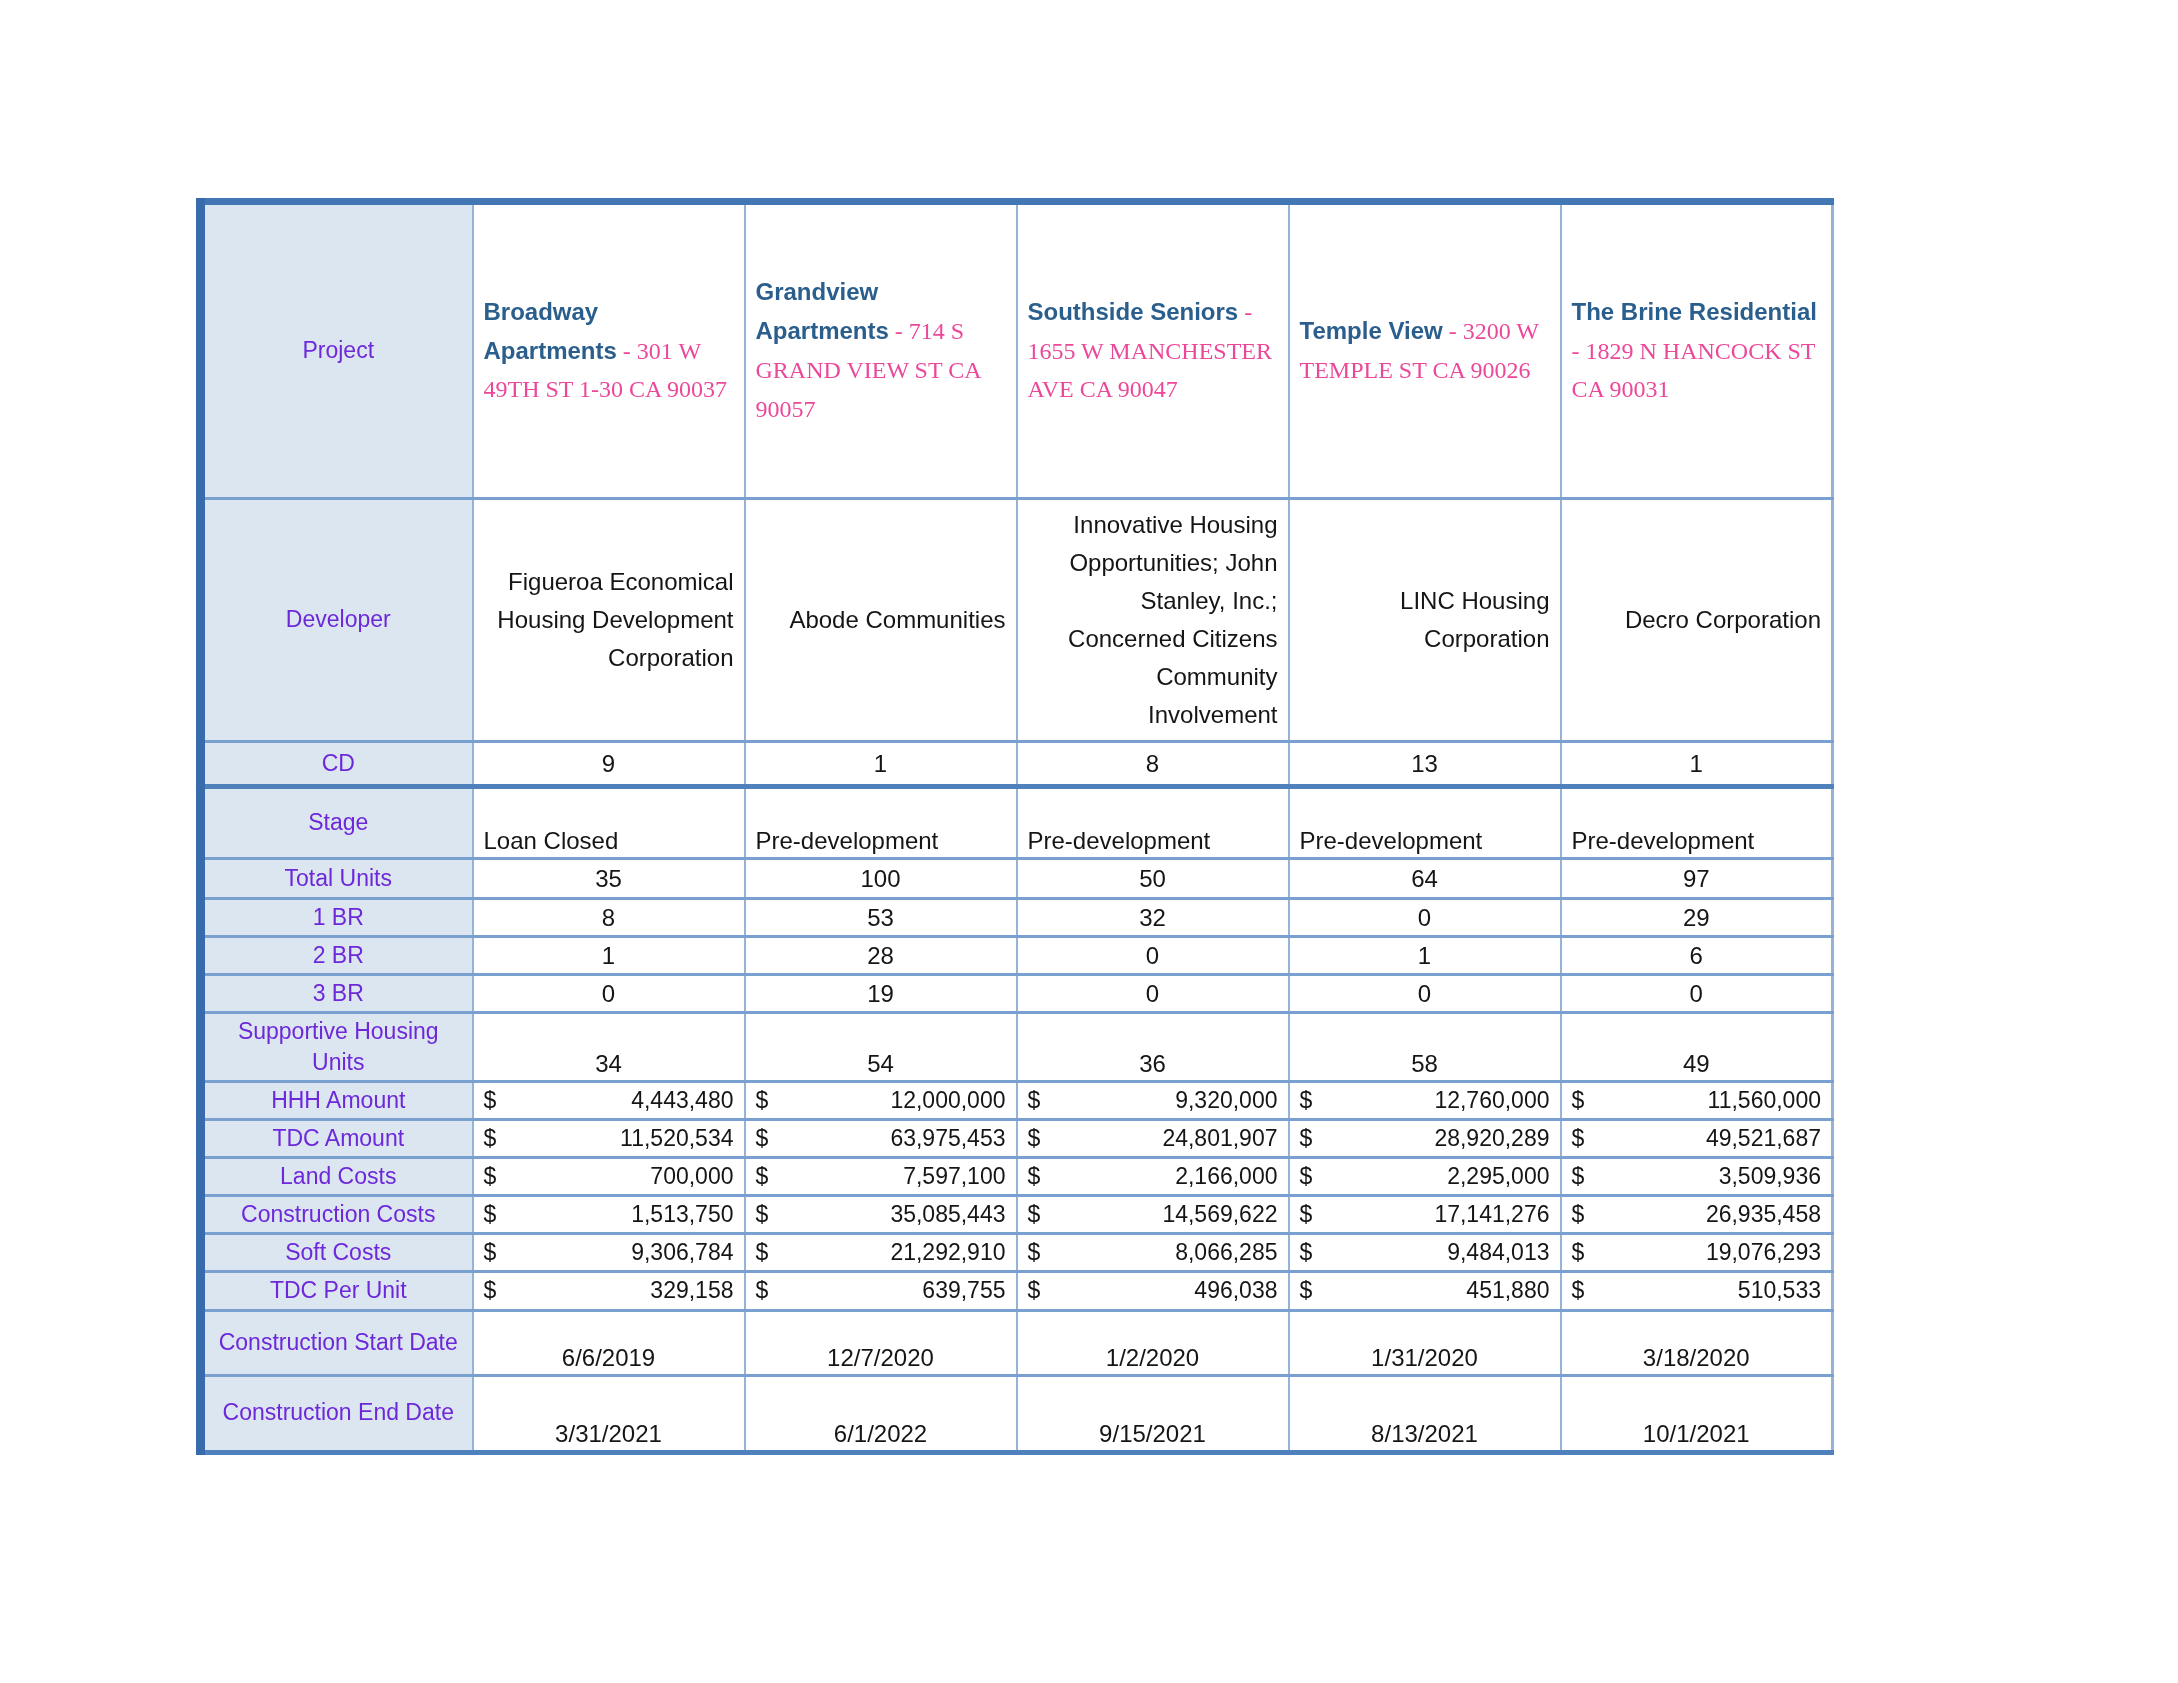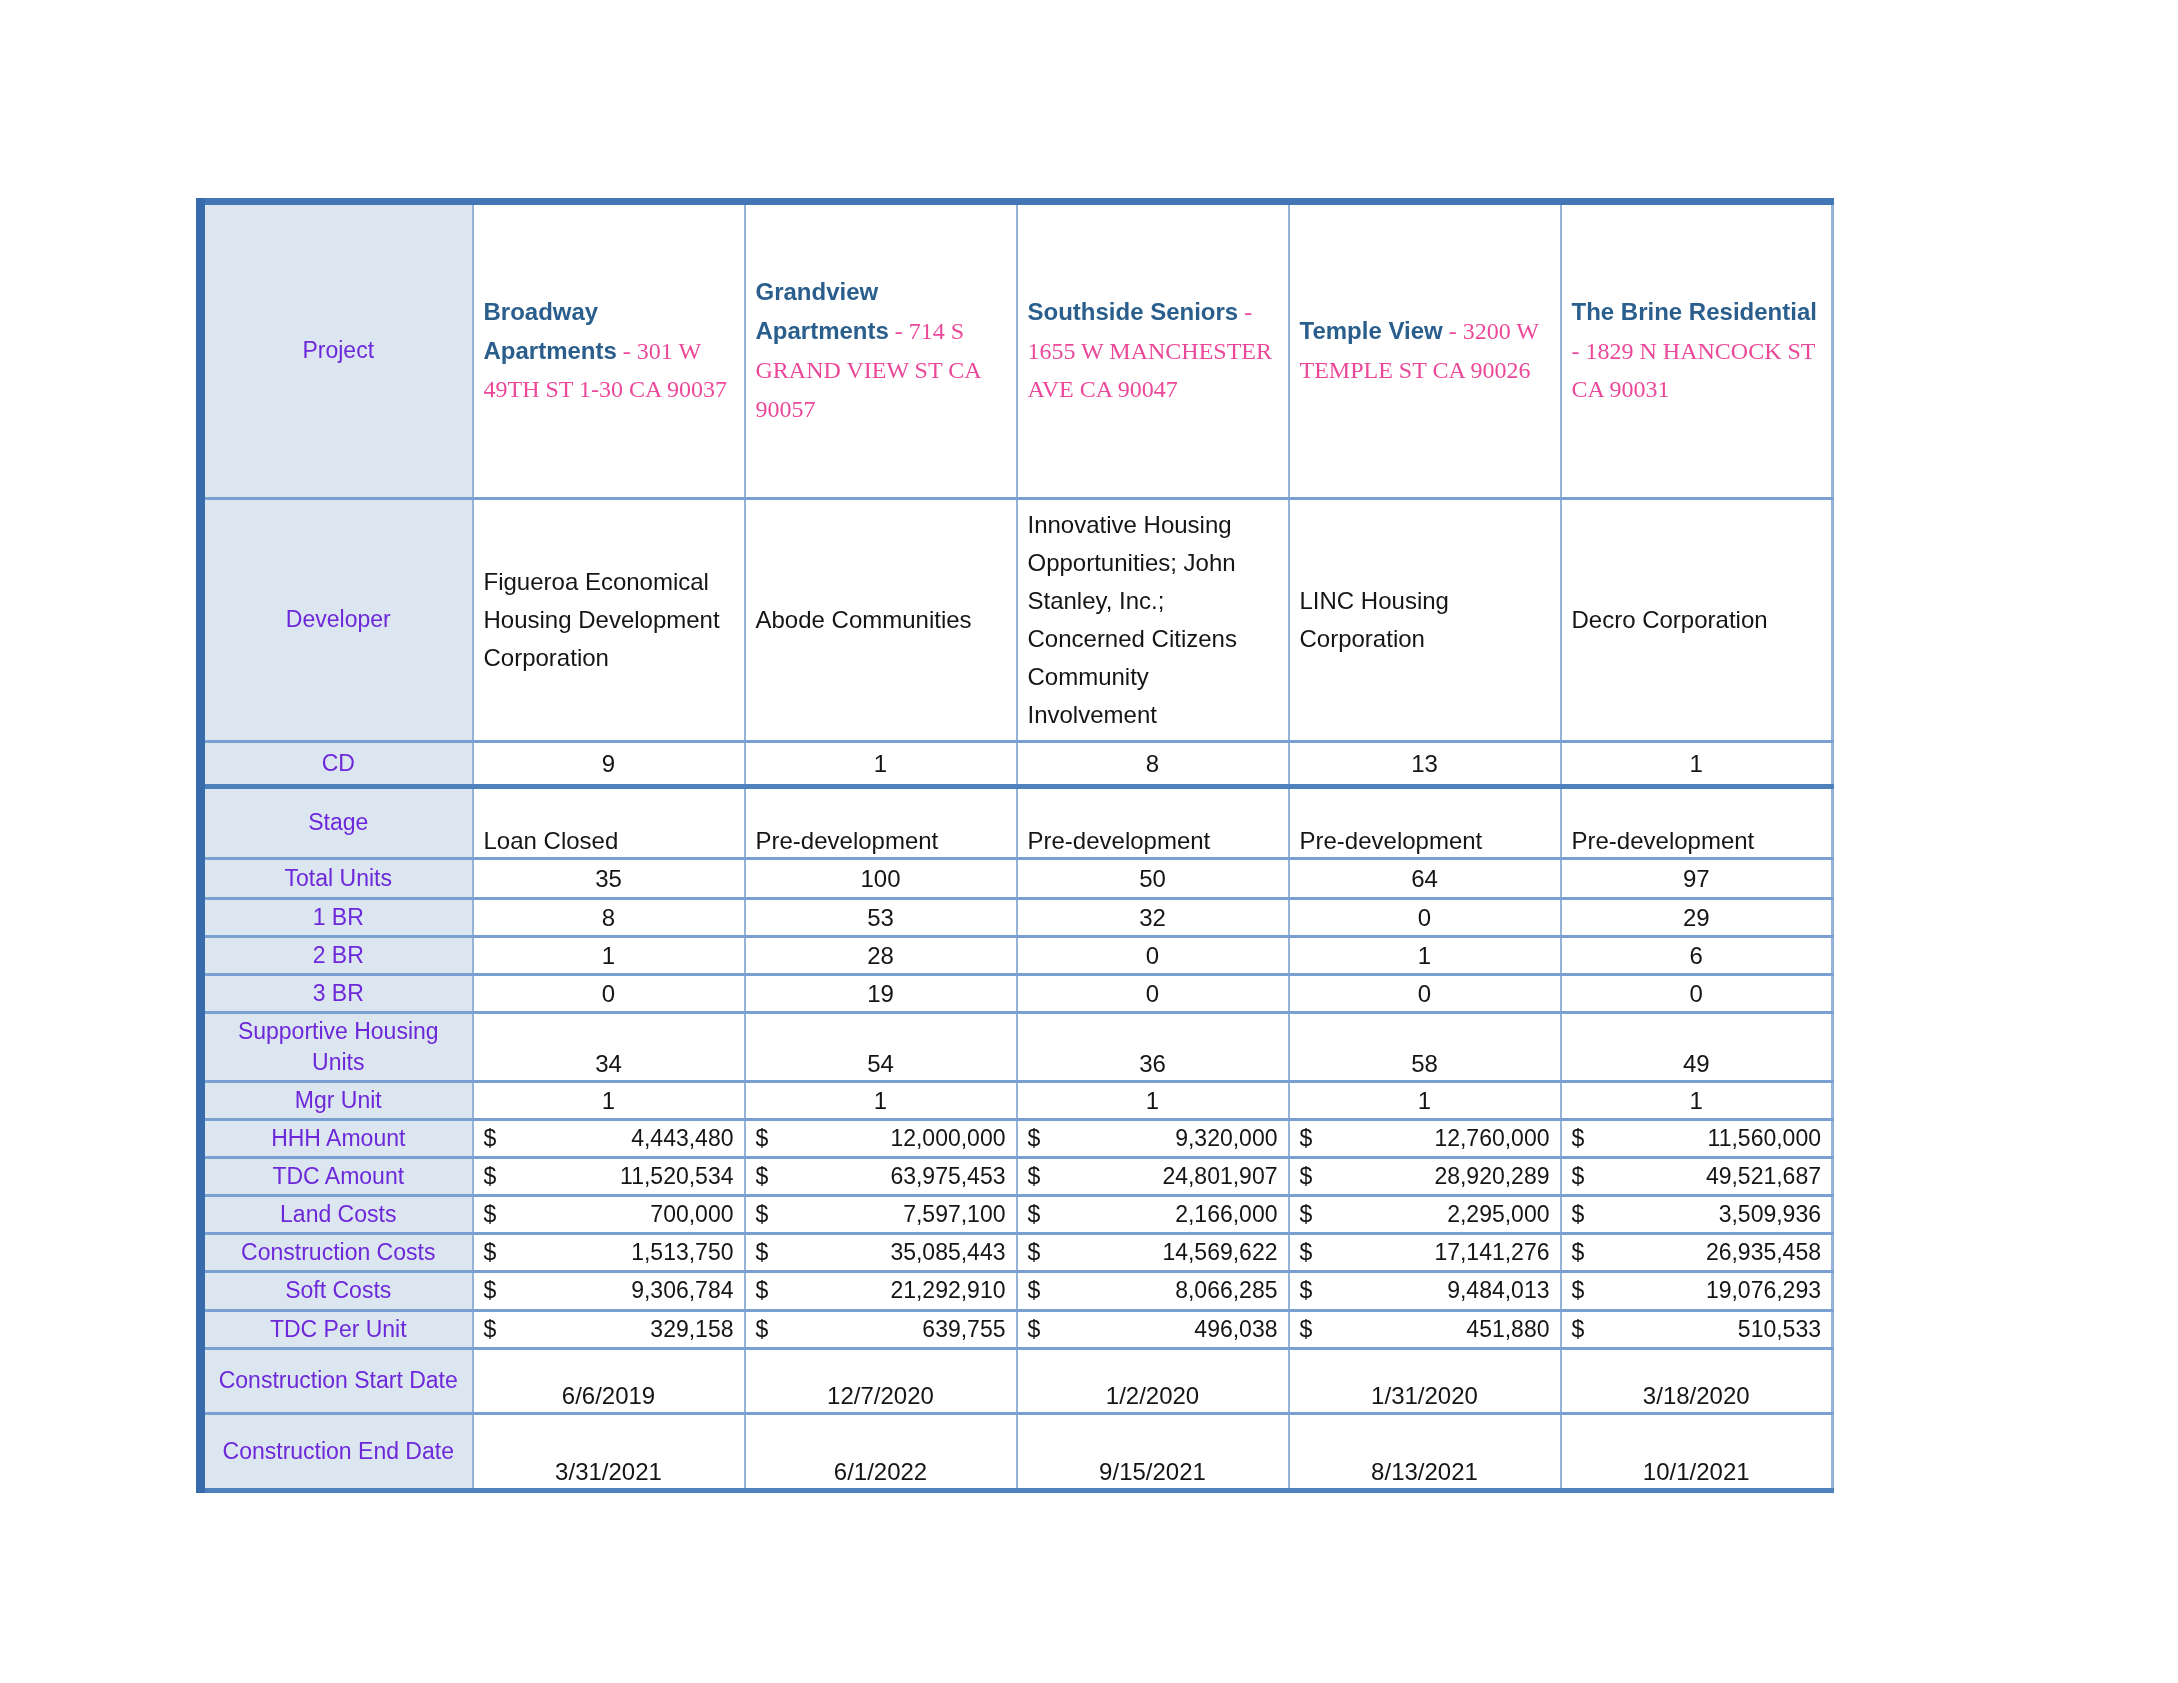--- a/index.html
+++ b/index.html
@@ -51,21 +51,21 @@
   tr.r-supportive { height: 65px; }
   tr.r-mgr      { height: 36px; }
   tr.r-hhh, tr.r-tdc, tr.r-land, tr.r-construction_costs, tr.r-soft_costs, tr.r-tdc_per_unit { height: 37px; }
   tr.r-start_date { height: 65px; }
   tr.r-end_date   { height: 77px; }
   
   tr.r-stage th, tr.r-stage td { border-top: 5px solid #4f81bd; }
 
   
   .t-project td   { text-align: left; vertical-align: middle; line-height: 1.62; font-size: 24px; }
-  .t-text td      { text-align: left; vertical-align: middle; line-height: 1.58; font-size: 24px; margin-left: 24px; }
+  .t-text td      { text-align: right; vertical-align: middle; line-height: 1.58; font-size: 24px; margin-left: 24px; }
   .t-center td    { text-align: center; vertical-align: middle; }
   .t-textbottom td{ text-align: left; vertical-align: bottom; padding-bottom: 7px; }
   .t-centerbottom td { text-align: center; vertical-align: bottom; padding-bottom: 7px; }
   .t-money td     { vertical-align: middle; font-size: 23px; padding: 2px 12px 2px 10px; }
 
   .proj-name { font-weight: bold; color: #2a5e8c; }
   .proj-rest { color: #ec4899; font-family: Liberation Serif, serif; }
 
   .money { display: flex; justify-content: space-between; align-items: baseline; }
   .money .cur { text-align: left; }
@@ -150,28 +150,20 @@
           <td>0</td>
         </tr>
         <tr class="r-supportive t-centerbottom">
           <th>Supportive Housing Units</th>
           <td>34</td>
           <td>54</td>
           <td>36</td>
           <td>58</td>
           <td>49</td>
         </tr>
-        <tr class="r-mgr t-center">
-          <th>Mgr Unit</th>
-          <td>1</td>
-          <td>1</td>
-          <td>1</td>
-          <td>1</td>
-          <td>1</td>
-        </tr>
         <tr class="r-hhh t-money">
           <th>HHH Amount</th>
           <td>
             <div class="money">
               <span class="cur">$</span>
               <span class="amt">4,443,480</span>
             </div>
           </td>
           <td>
             <div class="money">

